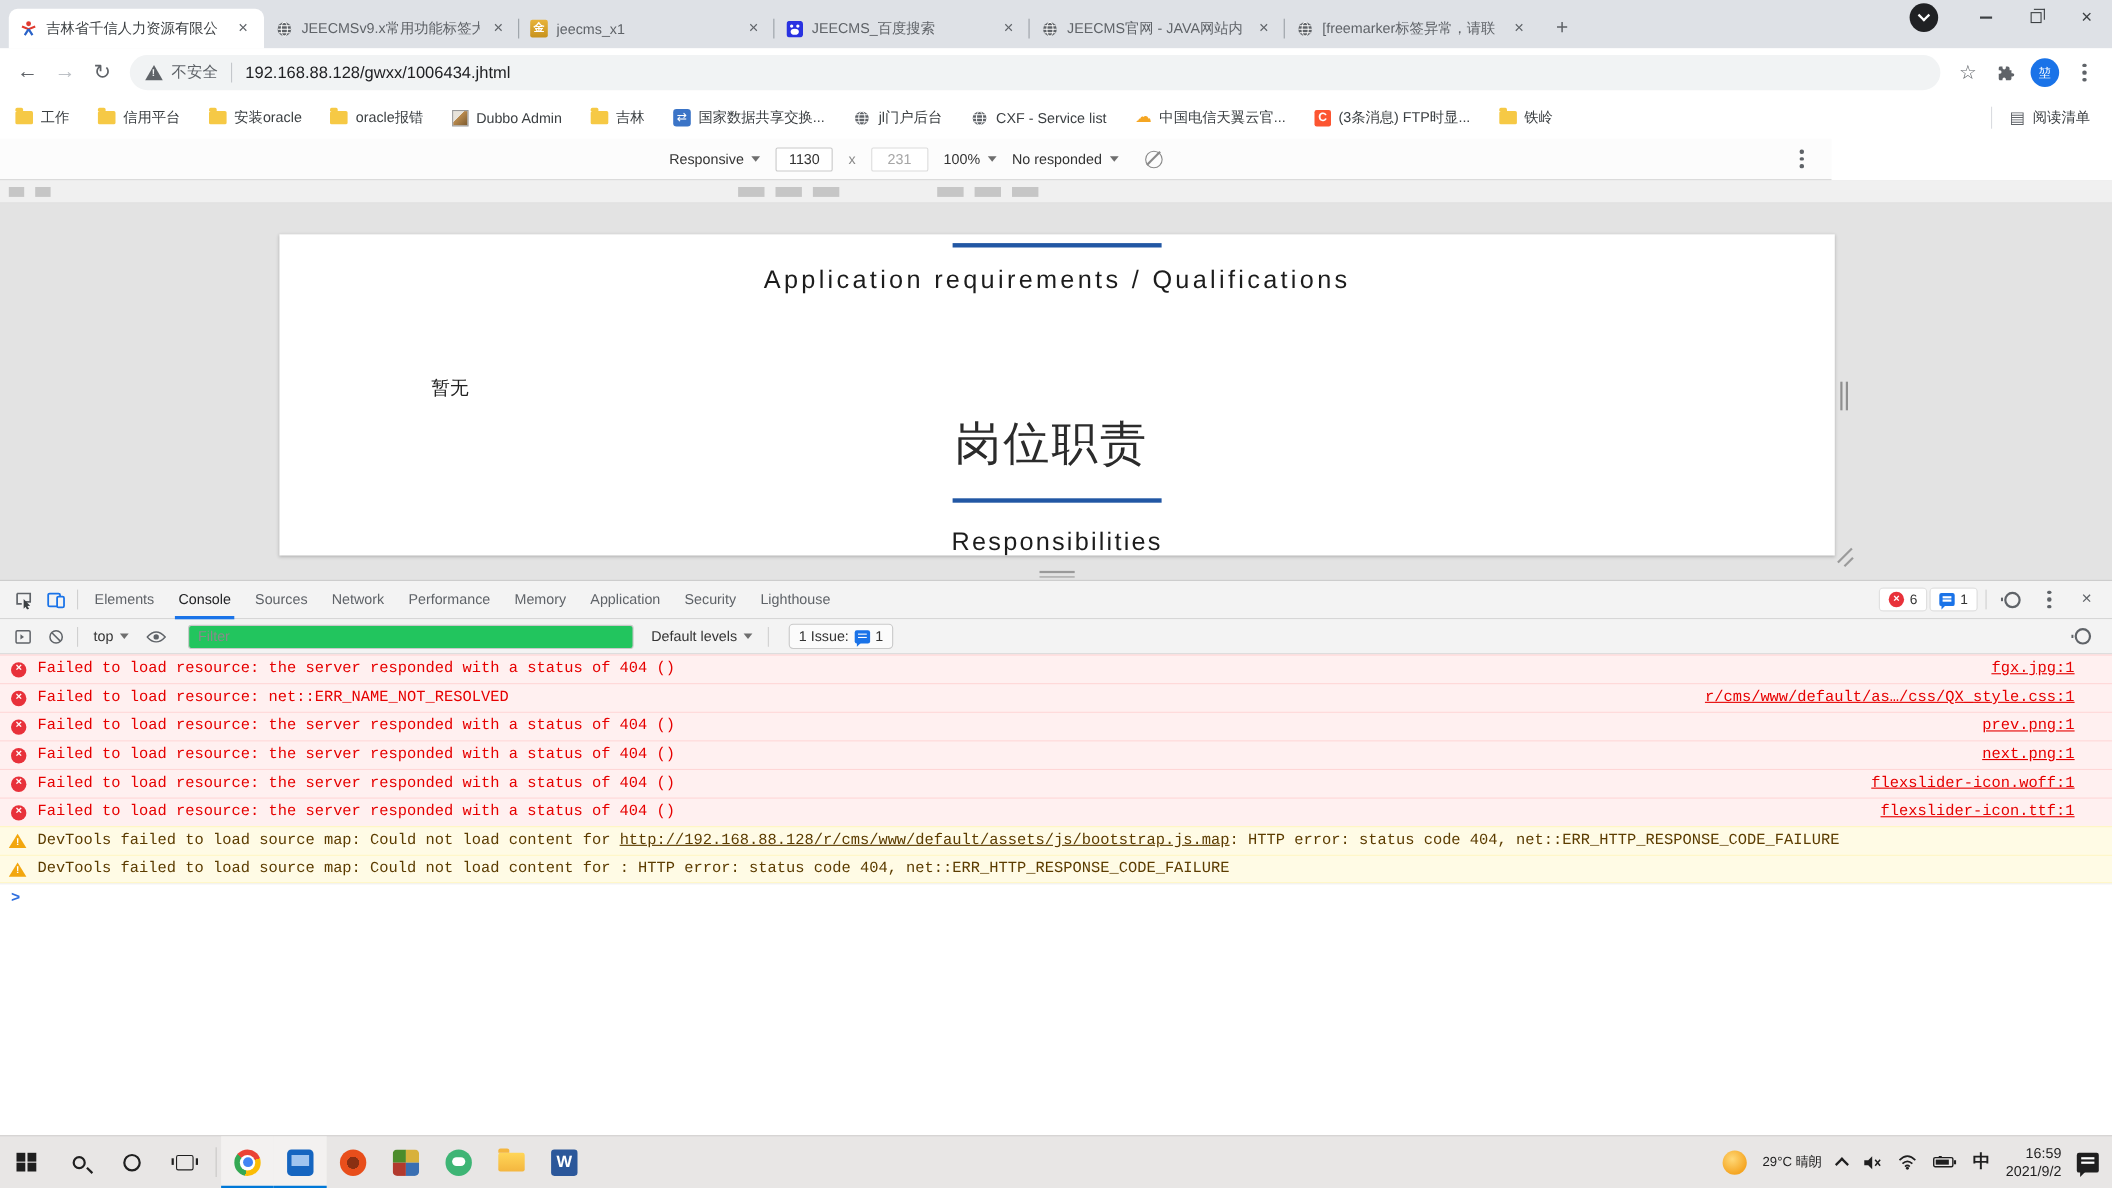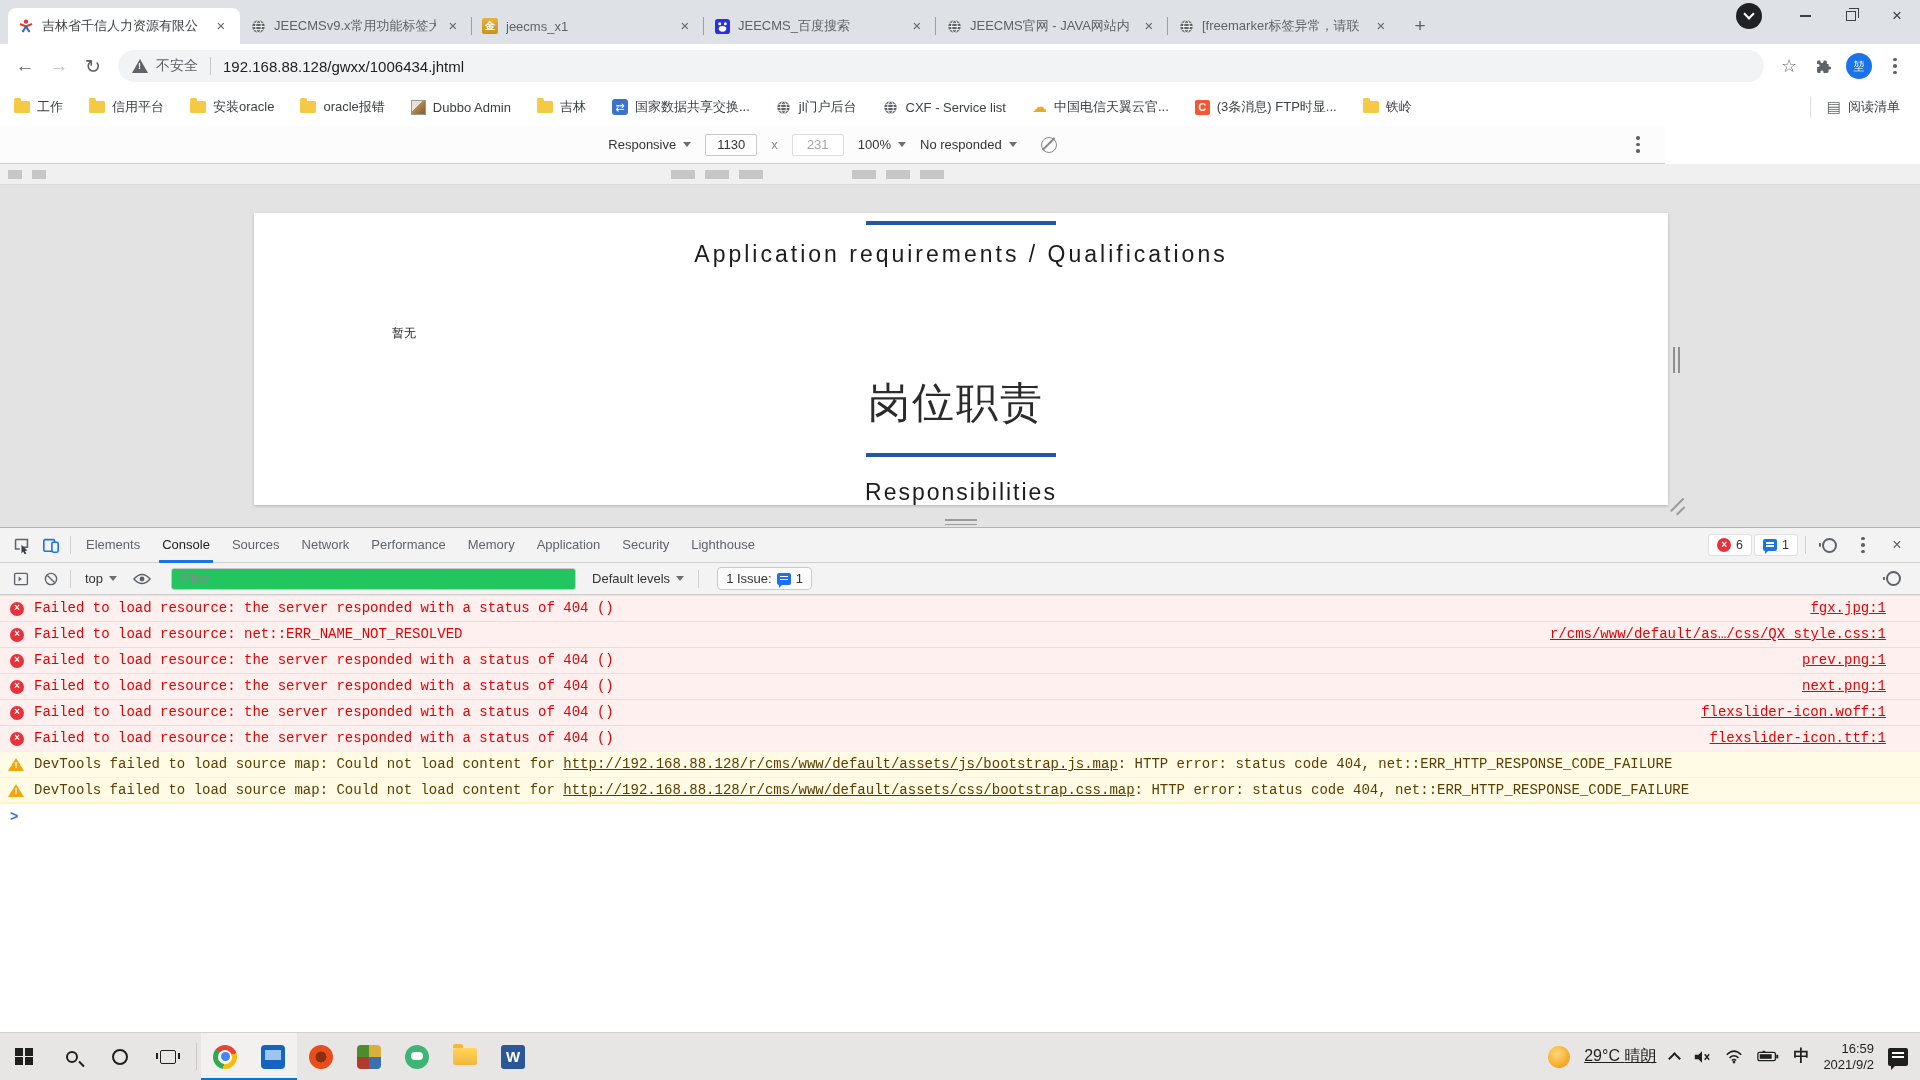--- a/index.html
+++ b/index.html
@@ -62,21 +62,21 @@
   .rotate-ic::before { content:""; position:absolute; left:-2px; top:5.5px; width:17px; height:1.6px; background:#8a8a8a; transform:rotate(-45deg); }
   #devicebar-menu { position:absolute; right:10px; }
 
   
   #stage { position:absolute; left:0; top:164px; width:1920px; height:363px; background:#e3e3e3; }
   #ruler { position:absolute; left:0; top:0; width:1920px; height:21px; background:#f0f0f0; border-bottom:1px solid #dcdcdc; }
   .rmark { position:absolute; top:6px; height:9px; background:#c6c6c6; }
   #page { position:absolute; left:254px; top:49px; width:1414px; height:292px; background:#fff; box-shadow:0 1px 3px rgba(0,0,0,.22); overflow:hidden; }
   .blue-rule { position:absolute; left:50%; transform:translateX(-50%); width:190px; height:4px; background:#2257a4; }
   #qual-title { position:absolute; left:0; right:0; top:28px; text-align:center; font-size:23px; letter-spacing:3px; color:#1c1c1c; }
-  #empty-text { position:absolute; left:138px; top:112px; font-size:12px; color:#222; }
+  #empty-text { position:absolute; left:138px; top:128px; font-size:17px; color:#222; }
   #resp-cn { position:absolute; left:0; right:10px; top:162px; text-align:center; font-size:42px; color:#2b2b2b; letter-spacing:2px; }
   #resp-en { position:absolute; left:0; right:0; top:266px; text-align:center; font-size:23px; letter-spacing:2px; color:#1c1c1c; }
   #page-scrollthumb { position:absolute; left:1673px; top:183px; width:7px; height:26px; border-left:2px solid #8f8f8f; border-right:2px solid #8f8f8f; }
   #stage-resize { position:absolute; left:1668px; top:336px; width:18px; height:14px; }
   #stage-resize i { display:block; height:1.5px; background:#9a9a9a; margin-top:4px; transform:rotate(-45deg); }
   #stage-drag { position:absolute; left:945px; top:352px; width:32px; }
   #stage-drag i { display:block; height:1.5px; background:#9a9a9a; margin-top:3px; }
 
   
   #devtools { position:absolute; left:0; top:527px; width:1920px; height:505px; background:#fff; border-top:1px solid #b5b5b5; }
@@ -142,21 +142,21 @@
   .app-grid { width:24px; height:24px; border-radius:4px; overflow:hidden; display:grid; grid-template-columns:1fr 1fr; grid-template-rows:1fr 1fr; }
   .app-grid i:nth-child(1){background:#4c8c2b;} .app-grid i:nth-child(2){background:#d8b13c;}
   .app-grid i:nth-child(3){background:#b23a2e;} .app-grid i:nth-child(4){background:#3a6fb2;}
   .app-green { width:24px; height:24px; border-radius:50%; background:#3eb575; position:relative; }
   .app-green::after { content:""; position:absolute; left:6px; top:7px; width:12px; height:8px; border-radius:4px; background:#fff; }
   .explorer-folder { width:24px; height:17px; background:linear-gradient(#ffd658,#f4b63f); border-radius:2px; position:relative; }
   .explorer-folder::before { content:""; position:absolute; left:0; top:-4px; width:10px; height:4px; background:#f4b63f; border-radius:2px 2px 0 0; }
   .app-word { width:24px; height:24px; border-radius:3px; background:#2b579a; color:#fff; font-weight:bold; font-size:15px; display:flex; align-items:center; justify-content:center; }
   #tb-right { margin-left:auto; display:flex; align-items:center; gap:14px; padding-right:12px; color:#1f1f1f; }
   .sun { width:22px; height:22px; border-radius:50%; background:radial-gradient(circle at 40% 35%, #ffd978, #f5a623 70%); }
-  #tb-weather { font-size:16px;text-decoration:underline; }
+  #tb-weather { font-size:12px; }
   .chev-up { width:9px; height:9px; border-left:2px solid #1f1f1f; border-top:2px solid #1f1f1f; transform:rotate(45deg); margin-top:4px; }
   .tray-svg { display:block; }
   #tb-ime { font-size:16px; font-weight:bold; }
   #tb-clock { text-align:right; font-size:13px; line-height:16px; }
   .notif { width:20px; height:18px; background:#1f1f1f; border-radius:2px; position:relative; }
   .notif::after { content:""; position:absolute; left:3px; bottom:-4px; border-left:5px solid #1f1f1f; border-bottom:5px solid transparent; }
   .notif i { position:absolute; left:4px; top:4px; width:12px; height:2px; background:#fff; box-shadow:0 4px 0 #fff; }
 </style>
 </head>
 <body>
@@ -591,21 +591,20 @@
         <span class="msg-icon-warn"></span>
         <span class="msg-text">DevTools failed to load source map: Could not load content for </span>
         <a class="msg-link">http://192.168.88.128/r/cms/www/default/assets/js/bootstrap.js.map</a>
         <span class="msg-text">: HTTP error: status code 404, net::ERR_HTTP_RESPONSE_CODE_FAILURE</span>
 
       </div>
       <div class="msg warning">
 
         <span class="msg-icon-warn"></span>
         <span class="msg-text">DevTools failed to load source map: Could not load content for </span>
-        <a class="msg-link">http://192.168.88.128/r/cms/www/default/assets/css/bootstrap.css.map</a>
         <span class="msg-text">: HTTP error: status code 404, net::ERR_HTTP_RESPONSE_CODE_FAILURE</span>
 
       </div>
     </div>
   <div id="prompt-row">
     <span class="prompt-chev">&gt;</span>
   </div>
 </div>
 
 <div id="taskbar">

